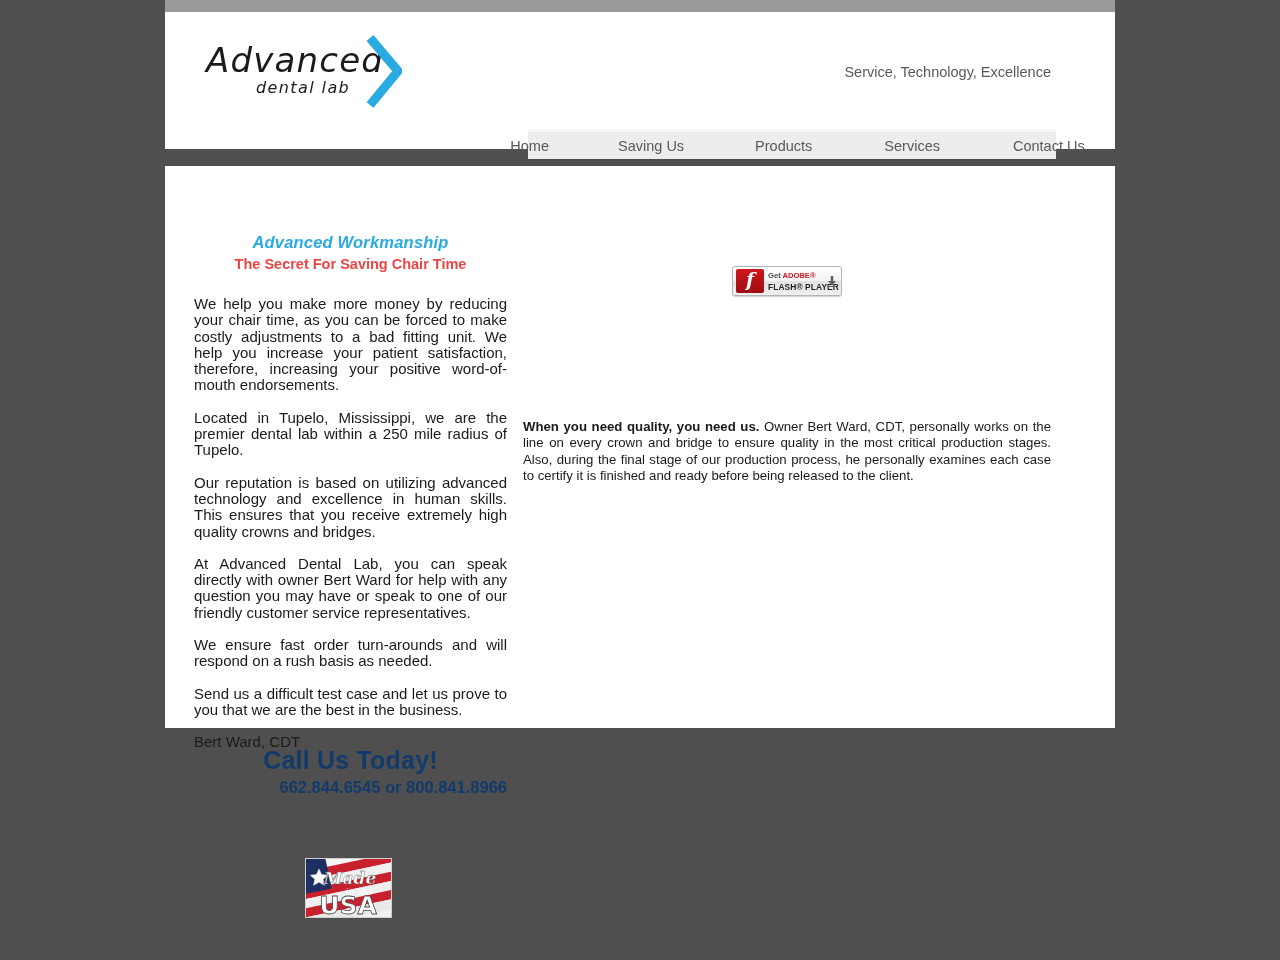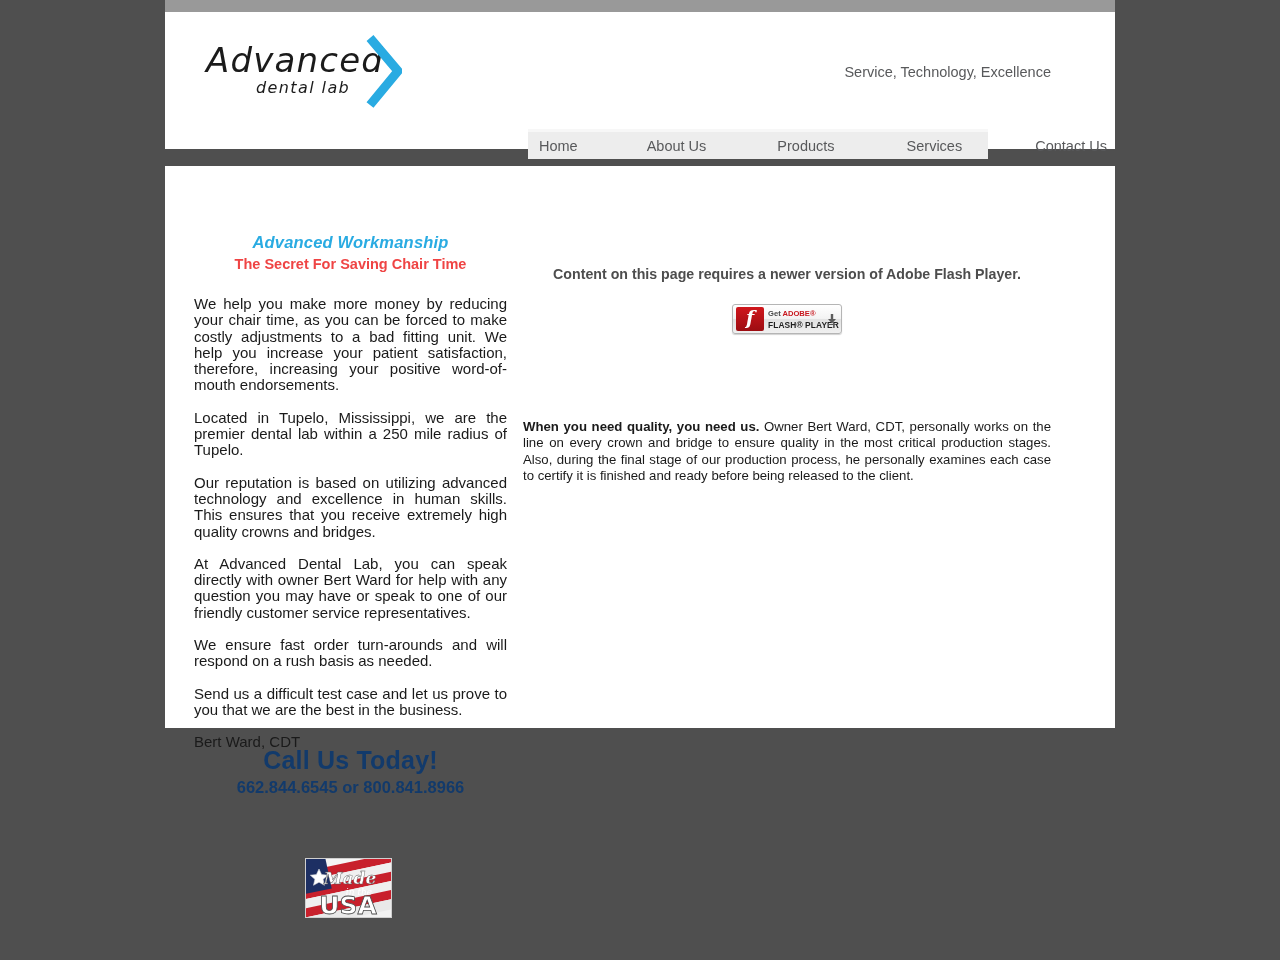--- a/index.html
+++ b/index.html
@@ -85,27 +85,28 @@
     font-size: 14.5px;
     color: #58595b;
     white-space: nowrap;
   }
 
   
   .nav {
     position: absolute;
     left: 363px;
     top: 117px;
-    width: 460px;
+    width: 528px;
     height: 30px;
     background: #ededed;
     border-top: 3px solid #f7f7f7;
     box-sizing: border-box;
     display: flex;
     align-items: center;
+    justify-content: center;
   }
   .nav-item {
     font-size: 14.5px;
     color: #58595b;
     white-space: nowrap;
     text-decoration: none;
     cursor: pointer;
   }
   .nav-item.n0 { margin-left: 11px; }
   .nav-item.n1 { margin-left: 69px; }
@@ -167,20 +168,21 @@
     font-weight: bold;
     color: #123a6b;
     letter-spacing: 0.2px;
     margin: 0 0 3px 0;
   }
   .call-number {
     font-size: 16.5px;
     font-weight: bold;
     color: #123a6b;
     margin: 0;
+    text-align: right;
   }
 
   .usa-badge {
     position: absolute;
     left: 140px;
     top: 692px;
     width: 87px;
     height: 60px;
     border: 1px solid #cfcfcf;
     background: #cc2229;
@@ -297,21 +299,21 @@
           <svg width="36" height="75" viewBox="0 0 36 75">
             <path d="M4 4 L32 37 L4 71" fill="none" stroke="#29abe2" stroke-width="9" stroke-linecap="butt" stroke-linejoin="miter"></path>
           </svg>
         </div>
       </div>
 
       <div class="tagline">Service, Technology, Excellence</div>
 
       <nav class="nav">
         <a class="nav-item n0" href="#">Home</a>
-        <a class="nav-item n1" href="#">About Us</a>
+        <a class="nav-item n1" href="#">Saving Us</a>
         <a class="nav-item n2" href="#">Products</a>
         <a class="nav-item n3" href="#">Services</a>
         <a class="nav-item n4" href="#">Contact Us</a>
       </nav>
 
     </div>
   </div>
 
   <div class="body-shell">
 
@@ -355,21 +357,20 @@
           </g>
           <polygon points="13,10 15.6,15.6 21.7,16.2 17.1,20.3 18.5,26.3 13,23.2 7.5,26.3 8.9,20.3 4.3,16.2 10.4,15.6" fill="#ffffff" stroke="#d8d8d8" stroke-width="0.6"></polygon>
           <text x="44" y="25" font-family="DejaVu Serif, serif" font-style="italic" font-weight="bold" font-size="17" fill="#ffffff" text-anchor="middle" stroke="#555" stroke-width="0.4">Made</text>
           <text x="53" y="36" font-family="DejaVu Serif, serif" font-style="italic" font-size="9" fill="#ffffff" text-anchor="middle">in the</text>
           <text x="42" y="55" font-family="DejaVu Sans, sans-serif" font-weight="bold" font-size="25" fill="#ffffff" text-anchor="middle" stroke="#4a4a4a" stroke-width="0.8">USA</text>
         </g>
       </svg>
     </div>
 
     <div class="col-right">
-      <p class="flash-msg">Content on this page requires a newer version of Adobe Flash Player.</p>
 
       <div class="flash-btn-wrap">
         <div class="flash-btn">
           <div class="flash-icon">
             <div class="f-glyph">f</div>
           </div>
           <div class="flash-txt">
             <div class="flash-l1"><span>Get </span><span class="adobe">ADOBE®</span></div>
             <div class="flash-l2">FLASH® PLAYER</div>
           </div>

